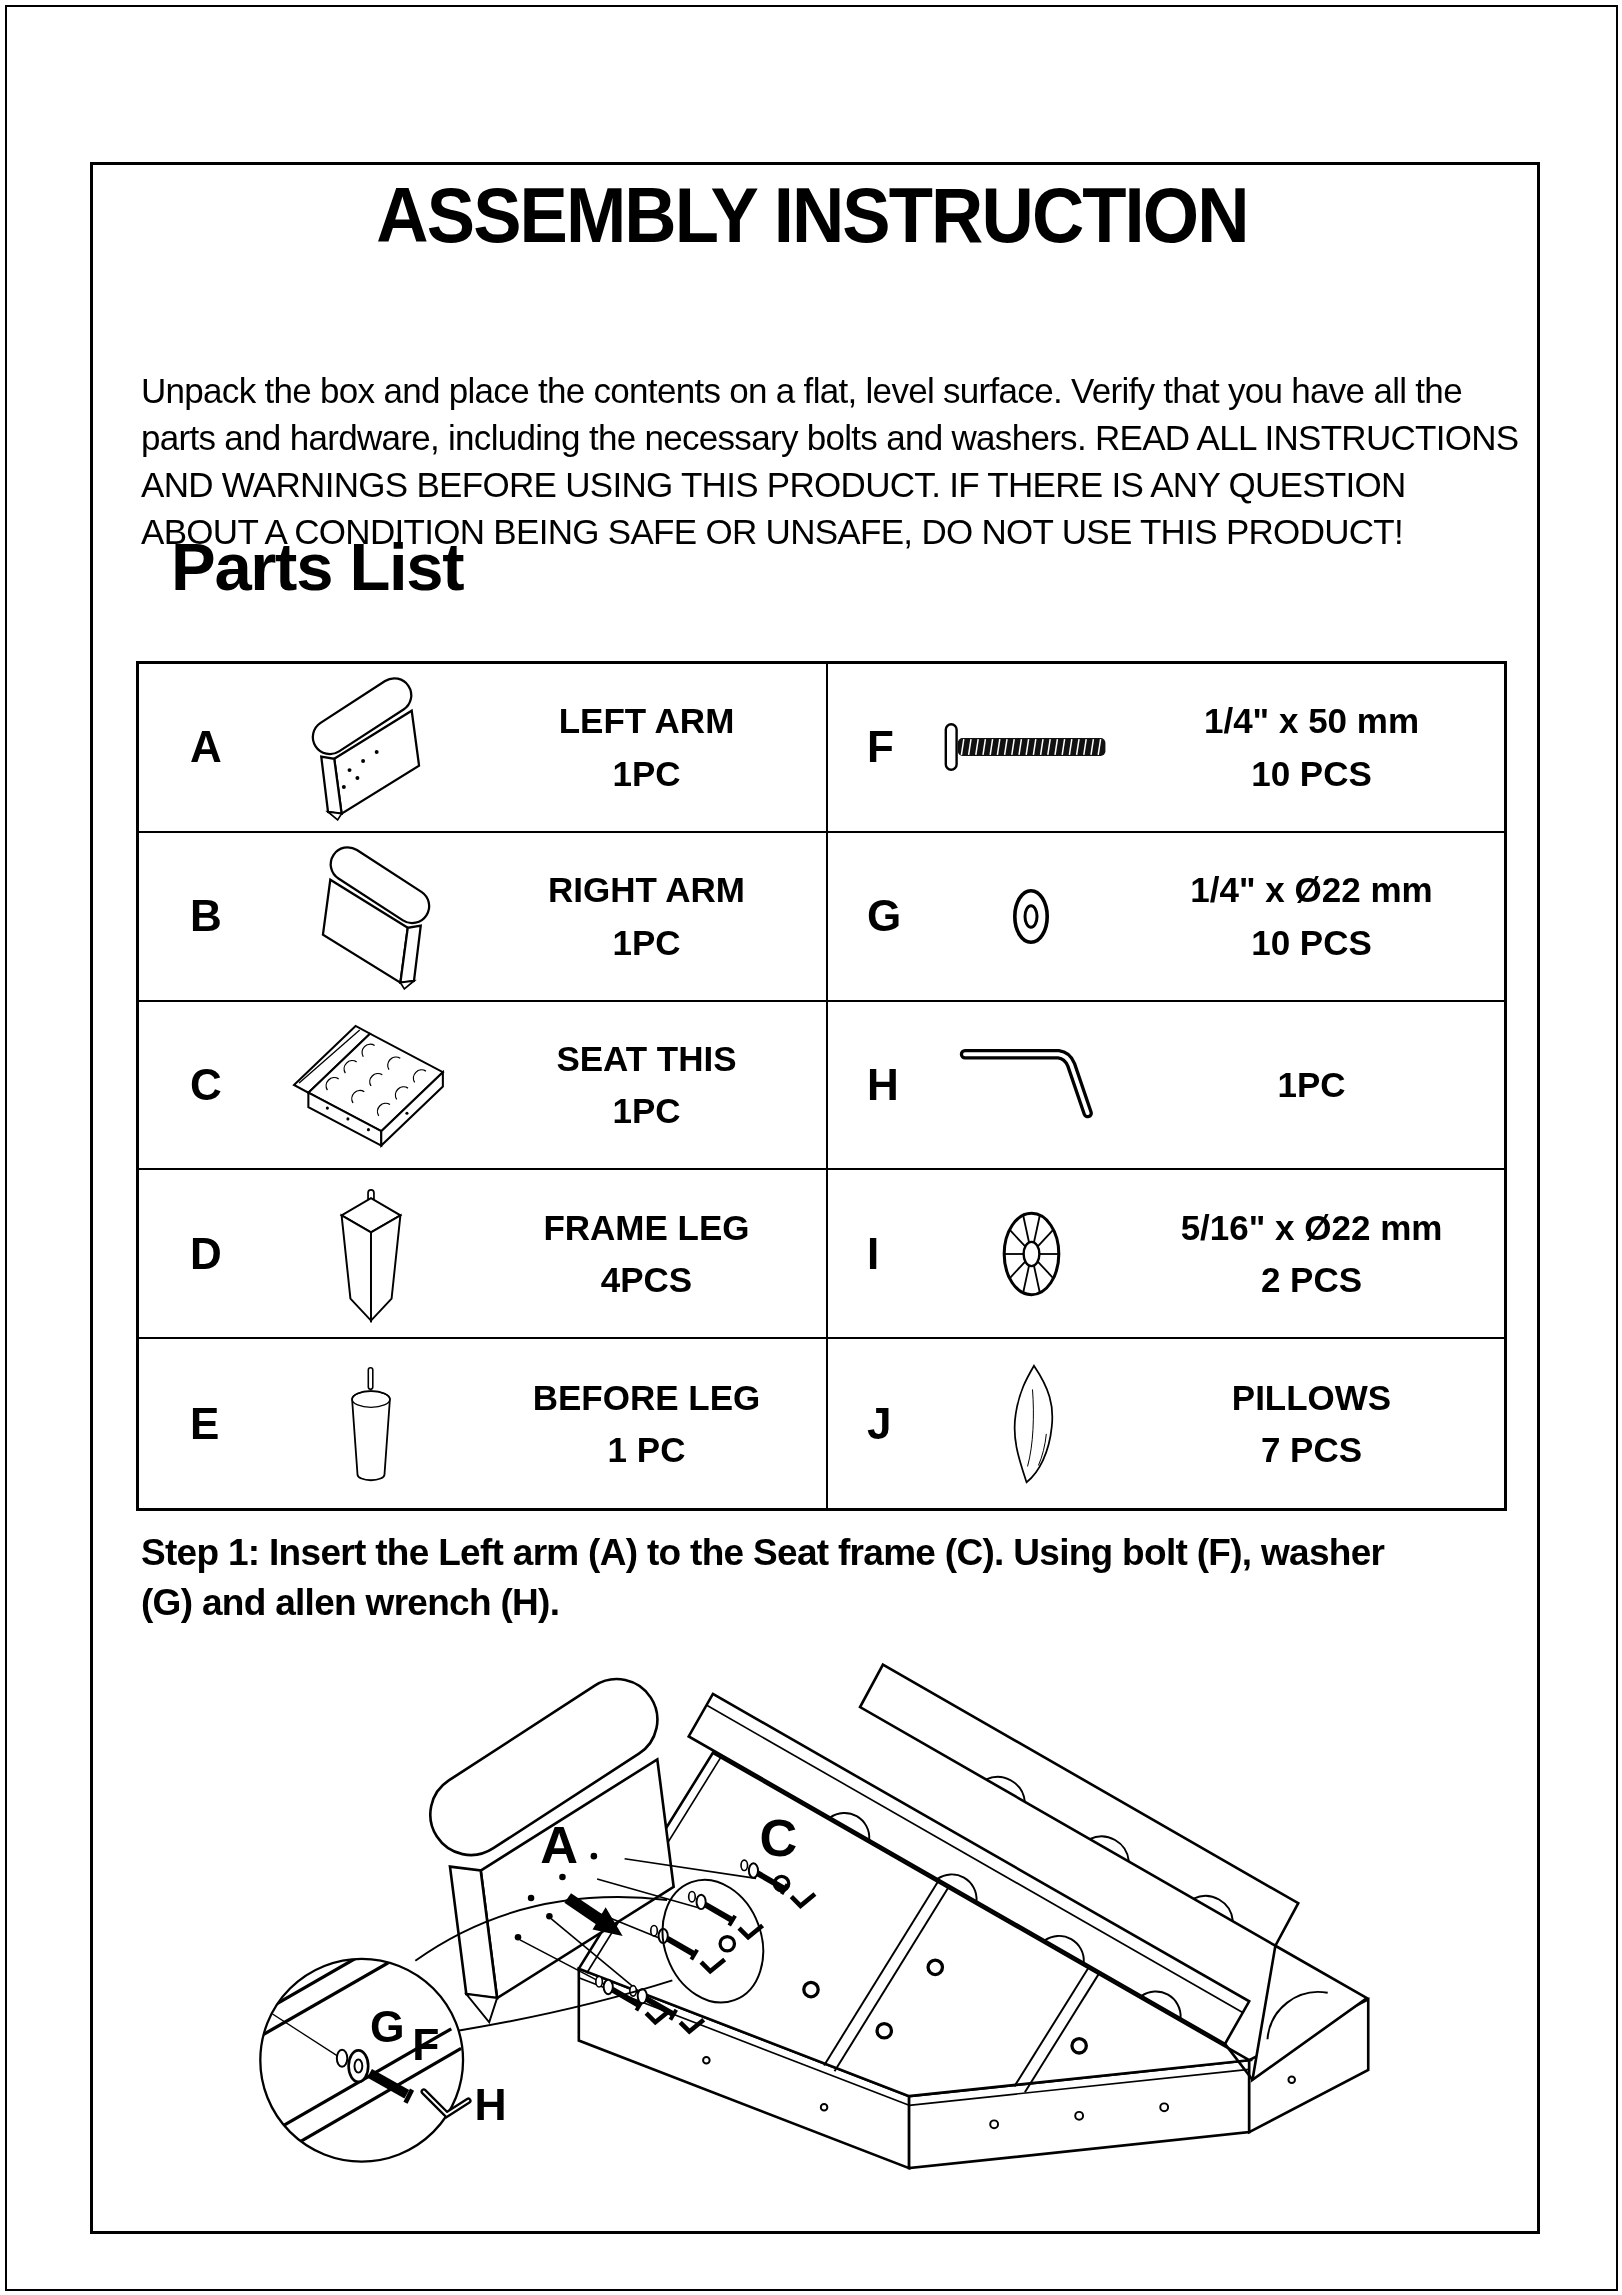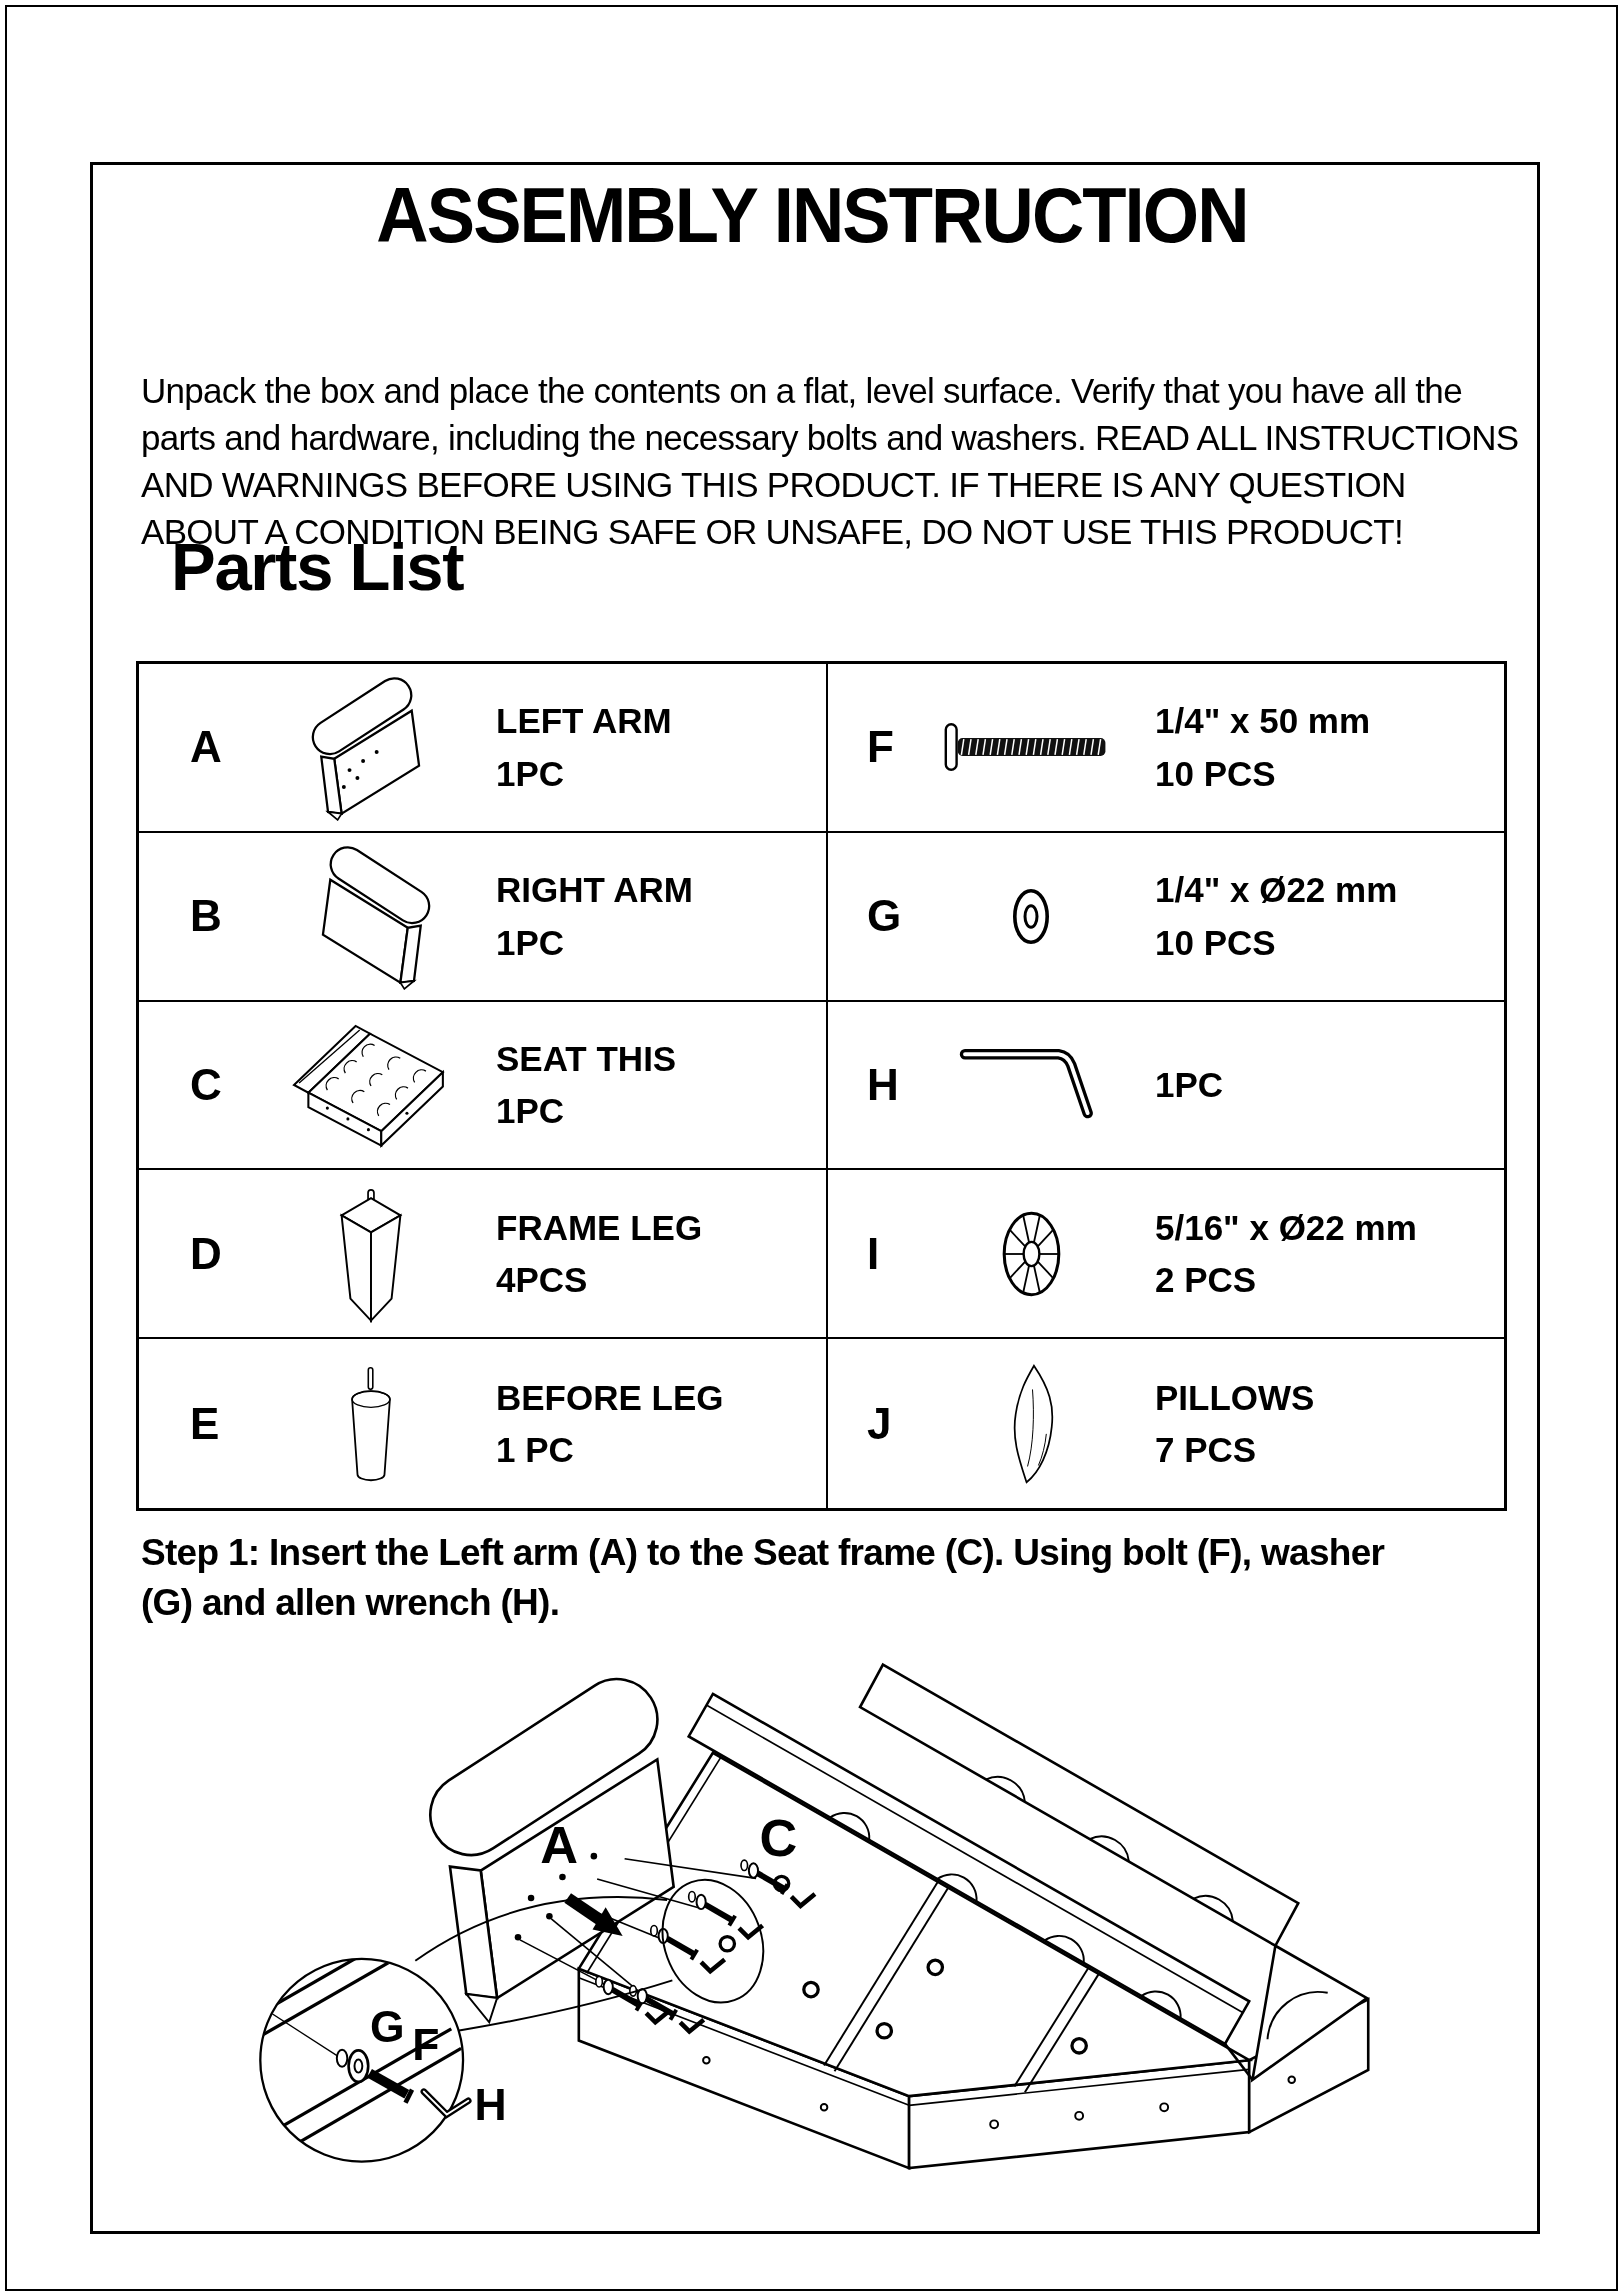--- a/index.html
+++ b/index.html
@@ -10,21 +10,21 @@
   .intro{position:absolute;left:141px;top:368px;width:1388px;font-size:35px;line-height:1.34;letter-spacing:-0.7px;}
   .parts-heading{position:absolute;left:171px;top:528px;font-size:67px;font-weight:bold;letter-spacing:-1.3px;}
   .parts-table{position:absolute;left:136px;top:661px;width:1365px;height:844px;border:3.3px solid #000;display:grid;grid-template-columns:689px auto;grid-template-rows:repeat(5,1fr);}
   .cell{position:relative;border-bottom:2.6px solid #000;}
   .cell.colL{border-right:2.6px solid #000;}
   .cell.rowlast{border-bottom:none;}
   .letter{position:absolute;left:51px;top:50%;transform:translateY(-50%);font-size:44px;font-weight:bold;}
   .colR .letter{left:39px;}
   .icon-box{position:absolute;left:121px;width:222px;top:0;bottom:0;display:flex;align-items:center;justify-content:center;}
   .colR .icon-box{left:92px;width:222px;}
-  .desc{position:absolute;left:357px;right:29px;top:50%;transform:translateY(-50%);text-align:left;font-size:35px;font-weight:bold;line-height:1.5;}
+  .desc{position:absolute;left:357px;right:29px;top:50%;transform:translateY(-50%);text-align:center;font-size:35px;font-weight:bold;line-height:1.5;}
   .colR .desc{left:327px;right:36px;}
   .step-text{position:absolute;left:141px;top:1528px;width:1348px;font-size:37px;font-weight:bold;line-height:1.35;white-space:pre-line;letter-spacing:-0.7px;}
   svg{display:block;}
   .diagram-svg{position:absolute;left:0;top:0;pointer-events:none;}
   .diagram-svg text{font-family:"Liberation Sans",sans-serif;font-weight:bold;}
   .sketch{stroke:#000;fill:#fff;}
   .thin{stroke:#000;fill:none;}
 </style>
 </head>
 <body>

